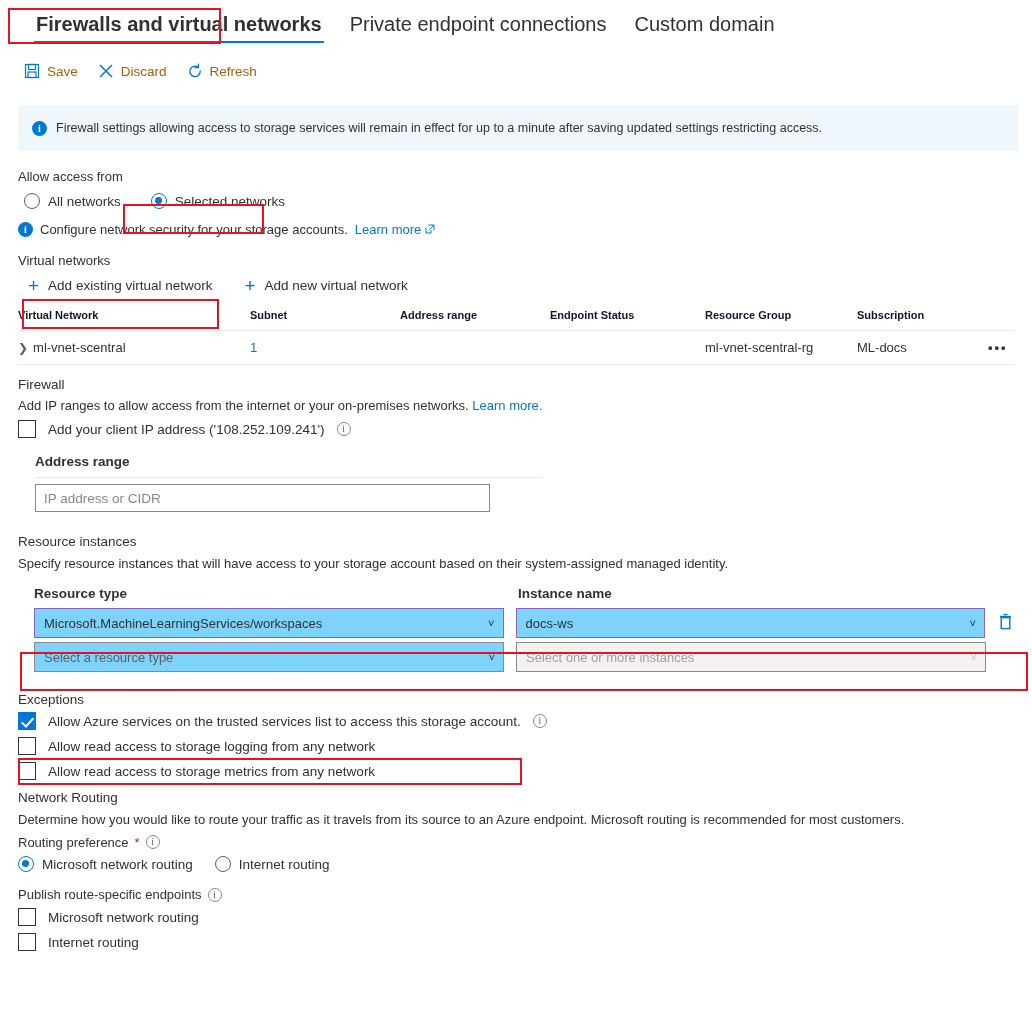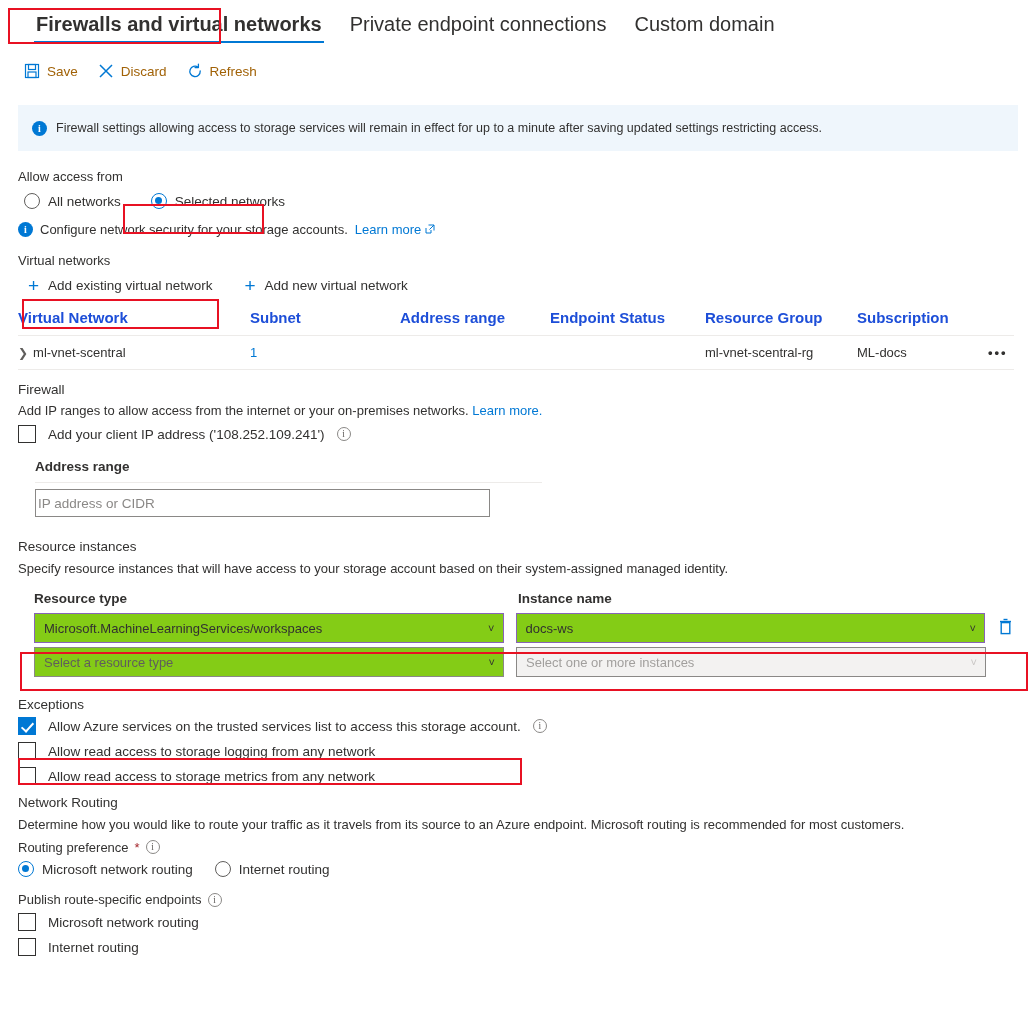--- a/index.html
+++ b/index.html
@@ -111,22 +111,22 @@
   .addrow { display: flex; align-items: center; margin-top: 4px; }
   .addbtn {
     display: flex; align-items: center; gap: 9px;
     padding: 6px 10px; cursor: pointer; font-size: 13.5px;
   }
   .plus { color: #0078d4; font-size: 19px; line-height: 14px; font-weight: 300; }
 
   
   table.vnet { width: 100%; border-collapse: collapse; margin-top: 10px; }
   table.vnet th {
-    text-align: left; font-weight: bold; font-size: 15px;
-    color: #1d4ed8; padding: 0 0 9px 0;
+    text-align: left; font-weight: bold; font-size: 11px;
+    color: #0f172a; padding: 0 0 9px 0;
   }
   table.vnet td {
     font-size: 13px; color: #323130;
     padding: 9px 0 9px 0;
     border-top: 1px solid #edebe9; border-bottom: 1px solid #edebe9;
   }
   .chev { color: #605e5c; margin-right: 5px; font-size: 12px; }
   .sublink { color: #0078d4; cursor: pointer; }
   .ellip { color: #323130; letter-spacing: 2px; font-weight: bold; }
 
@@ -143,29 +143,29 @@
     border: solid #fff; border-width: 0 2px 2px 0;
     transform: rotate(42deg);
   }
 
   
   .field-label { font-size: 13.5px; font-weight: bold; color: #323130; }
   .tinput {
     width: 455px; height: 28px;
     border: 1px solid #8a8886; background: #fff;
     font-family: "Liberation Sans", sans-serif; font-size: 13.5px;
-    padding: 0 2px; color: #323130; outline: none;
+    padding: 0 8px; color: #323130; outline: none;
   }
   .tinput::placeholder { color: #8a8886; }
   .hr-thin { height: 1px; background: #edebe9; width: 507px; margin: 8px 0 6px 0; }
 
   
   .selrow { display: flex; align-items: center; gap: 12px; }
   .sel {
-    height: 30px; border: 1px solid #8a8886; background: #84cc16;
+    height: 30px; border: 1px solid #8a8886; background: #7dd3fc;
     display: flex; align-items: center; justify-content: space-between;
     padding: 0 8px 0 9px; font-size: 13px; color: #323130; cursor: pointer;
   }
   .sel.filled { border-color: #8764b8; }
   .sel.disabled { background: #f3f2f1; color: #a19f9d; cursor: default; }
   .sel .caret { color: #323130; font-size: 11px; }
   .sel.disabled .caret { color: #c8c6c4; }
   .sel.ph { color: #605e5c; }
 
   

